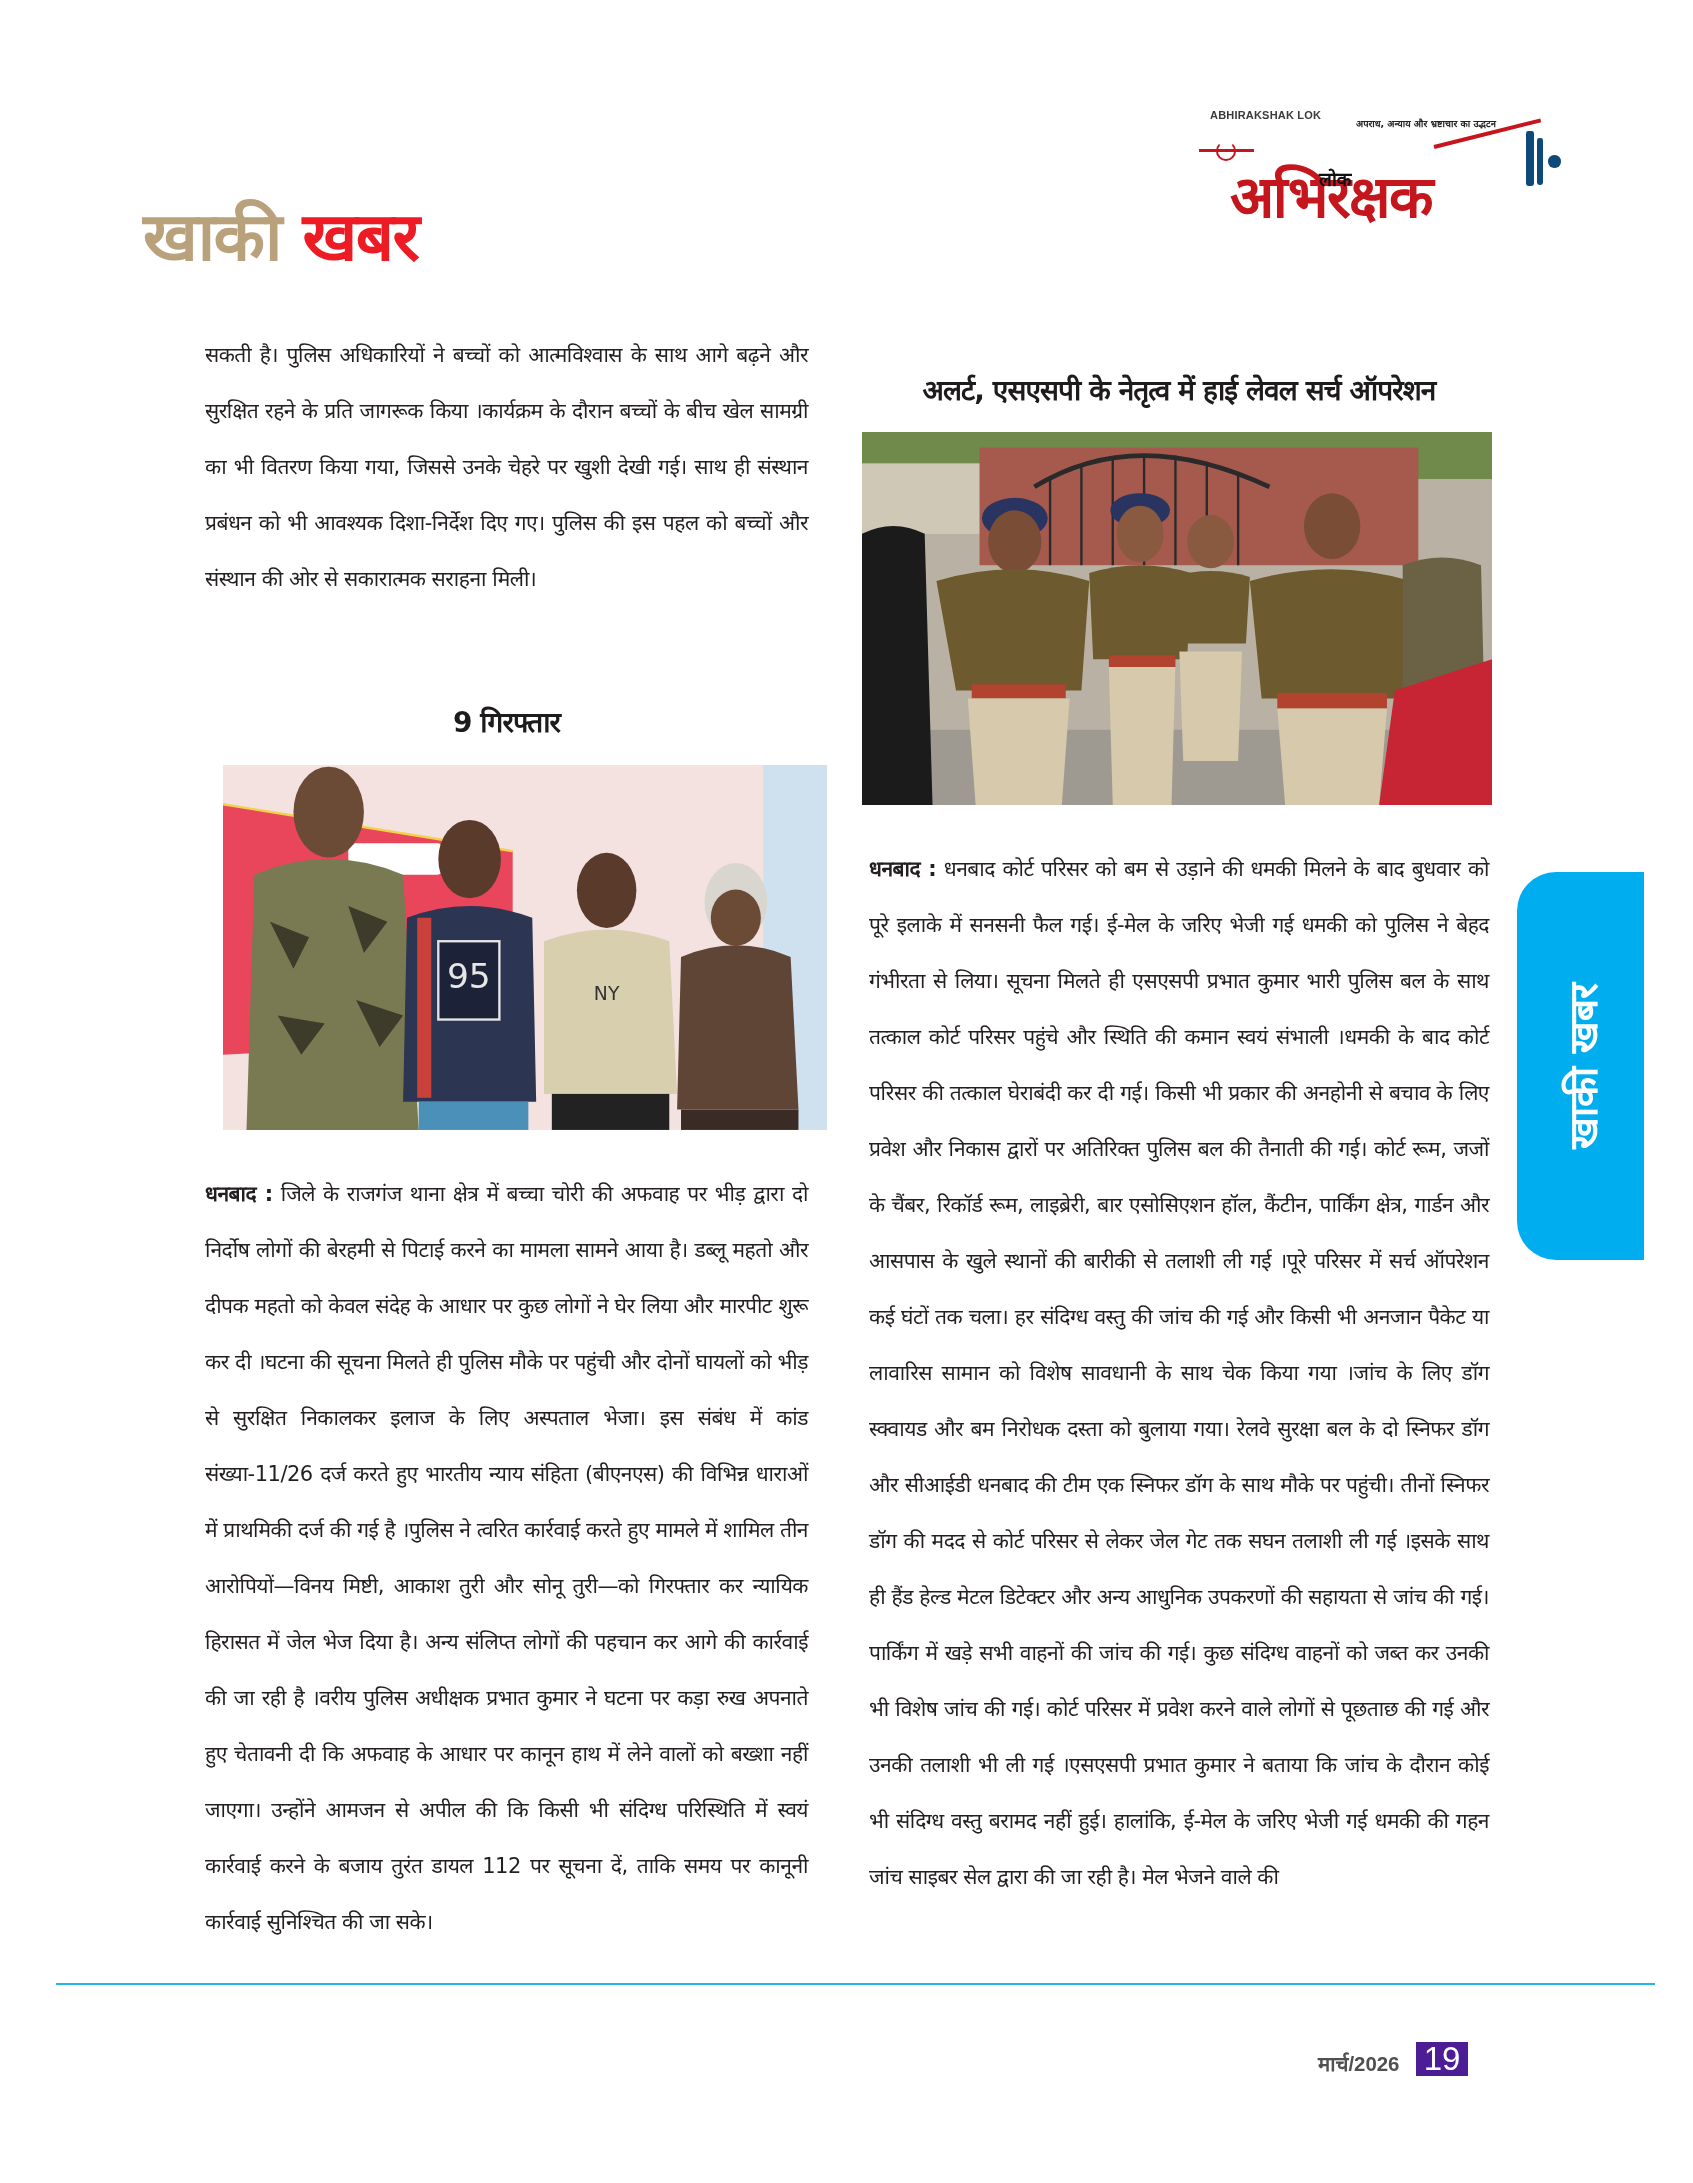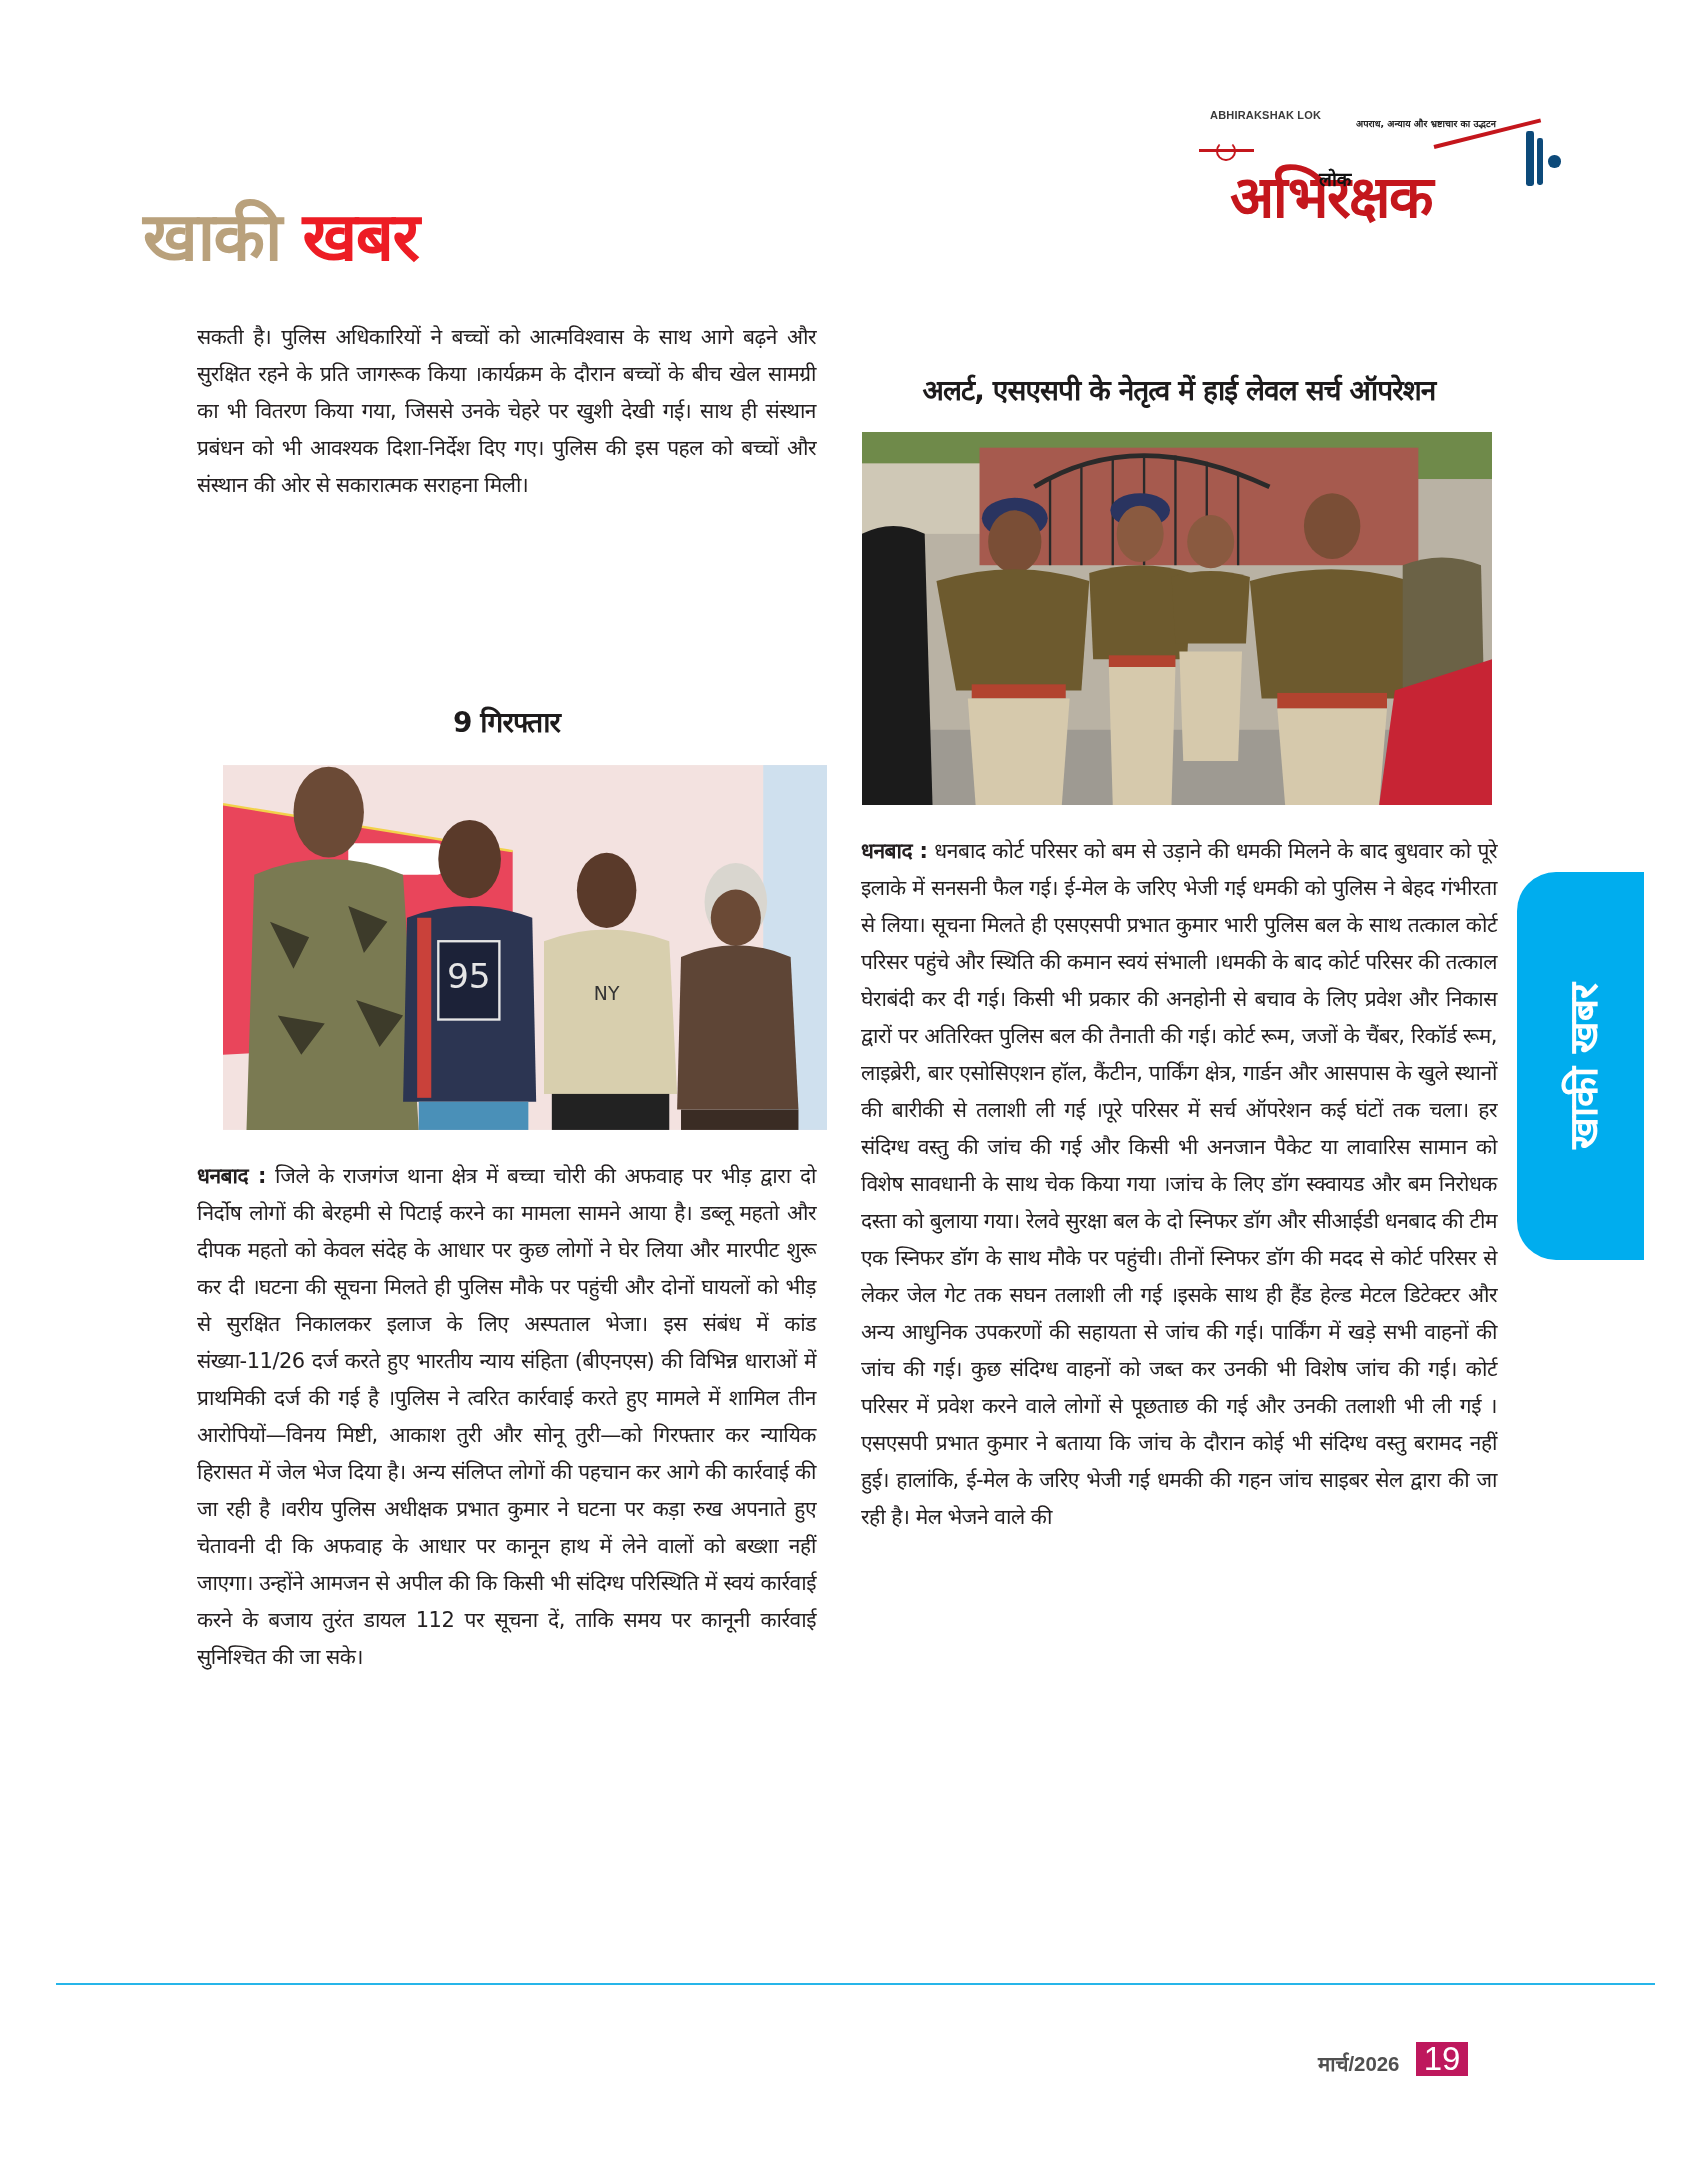--- a/index.html
+++ b/index.html
@@ -30,40 +30,40 @@
   .section-title { position: absolute; left: 143px; top: 194px; font-size: 67px; line-height: 86px;
                    font-weight: bold; letter-spacing: -1.6px; }
   .section-title .w1 { color: #b9a17c; }
   .section-title .w2 { color: #ed1c24; }
 
   
   .col { position: absolute; }
   .col-left { left: 193px; width: 627px; }
   .col-right { left: 857px; width: 644px; }
 
-  .body-text { font-family: "DejaVu Sans", sans-serif; font-size: 21px; line-height: 37px;
-               text-align: justify; color: #231f20; margin: 4px; letter-spacing: -0.5px; }
+  .body-text { font-family: "DejaVu Sans", sans-serif; font-size: 21px; line-height: 56px;
+               text-align: justify; color: #231f20; margin: 12px; letter-spacing: -0.5px; }
   .body-text .dateline { font-weight: bold; }
 
   .headline { font-family: "DejaVu Sans", sans-serif; font-weight: bold; font-size: 28px;
               line-height: 47px; text-align: center; color: #1d1b1c; margin: 0; letter-spacing: -0.9px; }
 
   .photo { position: absolute; overflow: hidden; }
 
   
   .side-tab { position: absolute; left: 1517px; top: 872px; width: 127px; height: 388px;
               background: #00adee; border-radius: 39px 0 0 39px; }
   .side-tab-text { position: absolute; left: 50%; top: 50%; transform: translate(-50%, -50%) rotate(-90deg);
                    color: #fff; font-weight: bold; font-size: 39px; white-space: nowrap; }
 
   
   .footer-rule { position: absolute; left: 56px; top: 1983px; width: 1599px; height: 2.4px; background: #26b5e9; }
   .footer-issue { position: absolute; left: 1318px; top: 2049px; font-family: "Liberation Sans", sans-serif;
                   font-weight: bold; font-size: 20.4px; color: #505050; }
-  .footer-page { position: absolute; left: 1416px; top: 2042px; width: 52px; height: 34px; background: #be185d;
+  .footer-page { position: absolute; left: 1416px; top: 2042px; width: 52px; height: 34px; background: #4c1d95;
                  color: #fff; font-family: "Liberation Sans", sans-serif; font-size: 33px; line-height: 34px;
                  text-align: center; }
 </style>
 </head>
 <body>
 
 <div class="masthead">
   <div class="mast-en">ABHIRAKSHAK LOK</div>
   <div class="mast-tag">अपराध, अन्याय और भ्रष्टाचार का उद्भटन</div>
   <div class="mast-sword"></div>

